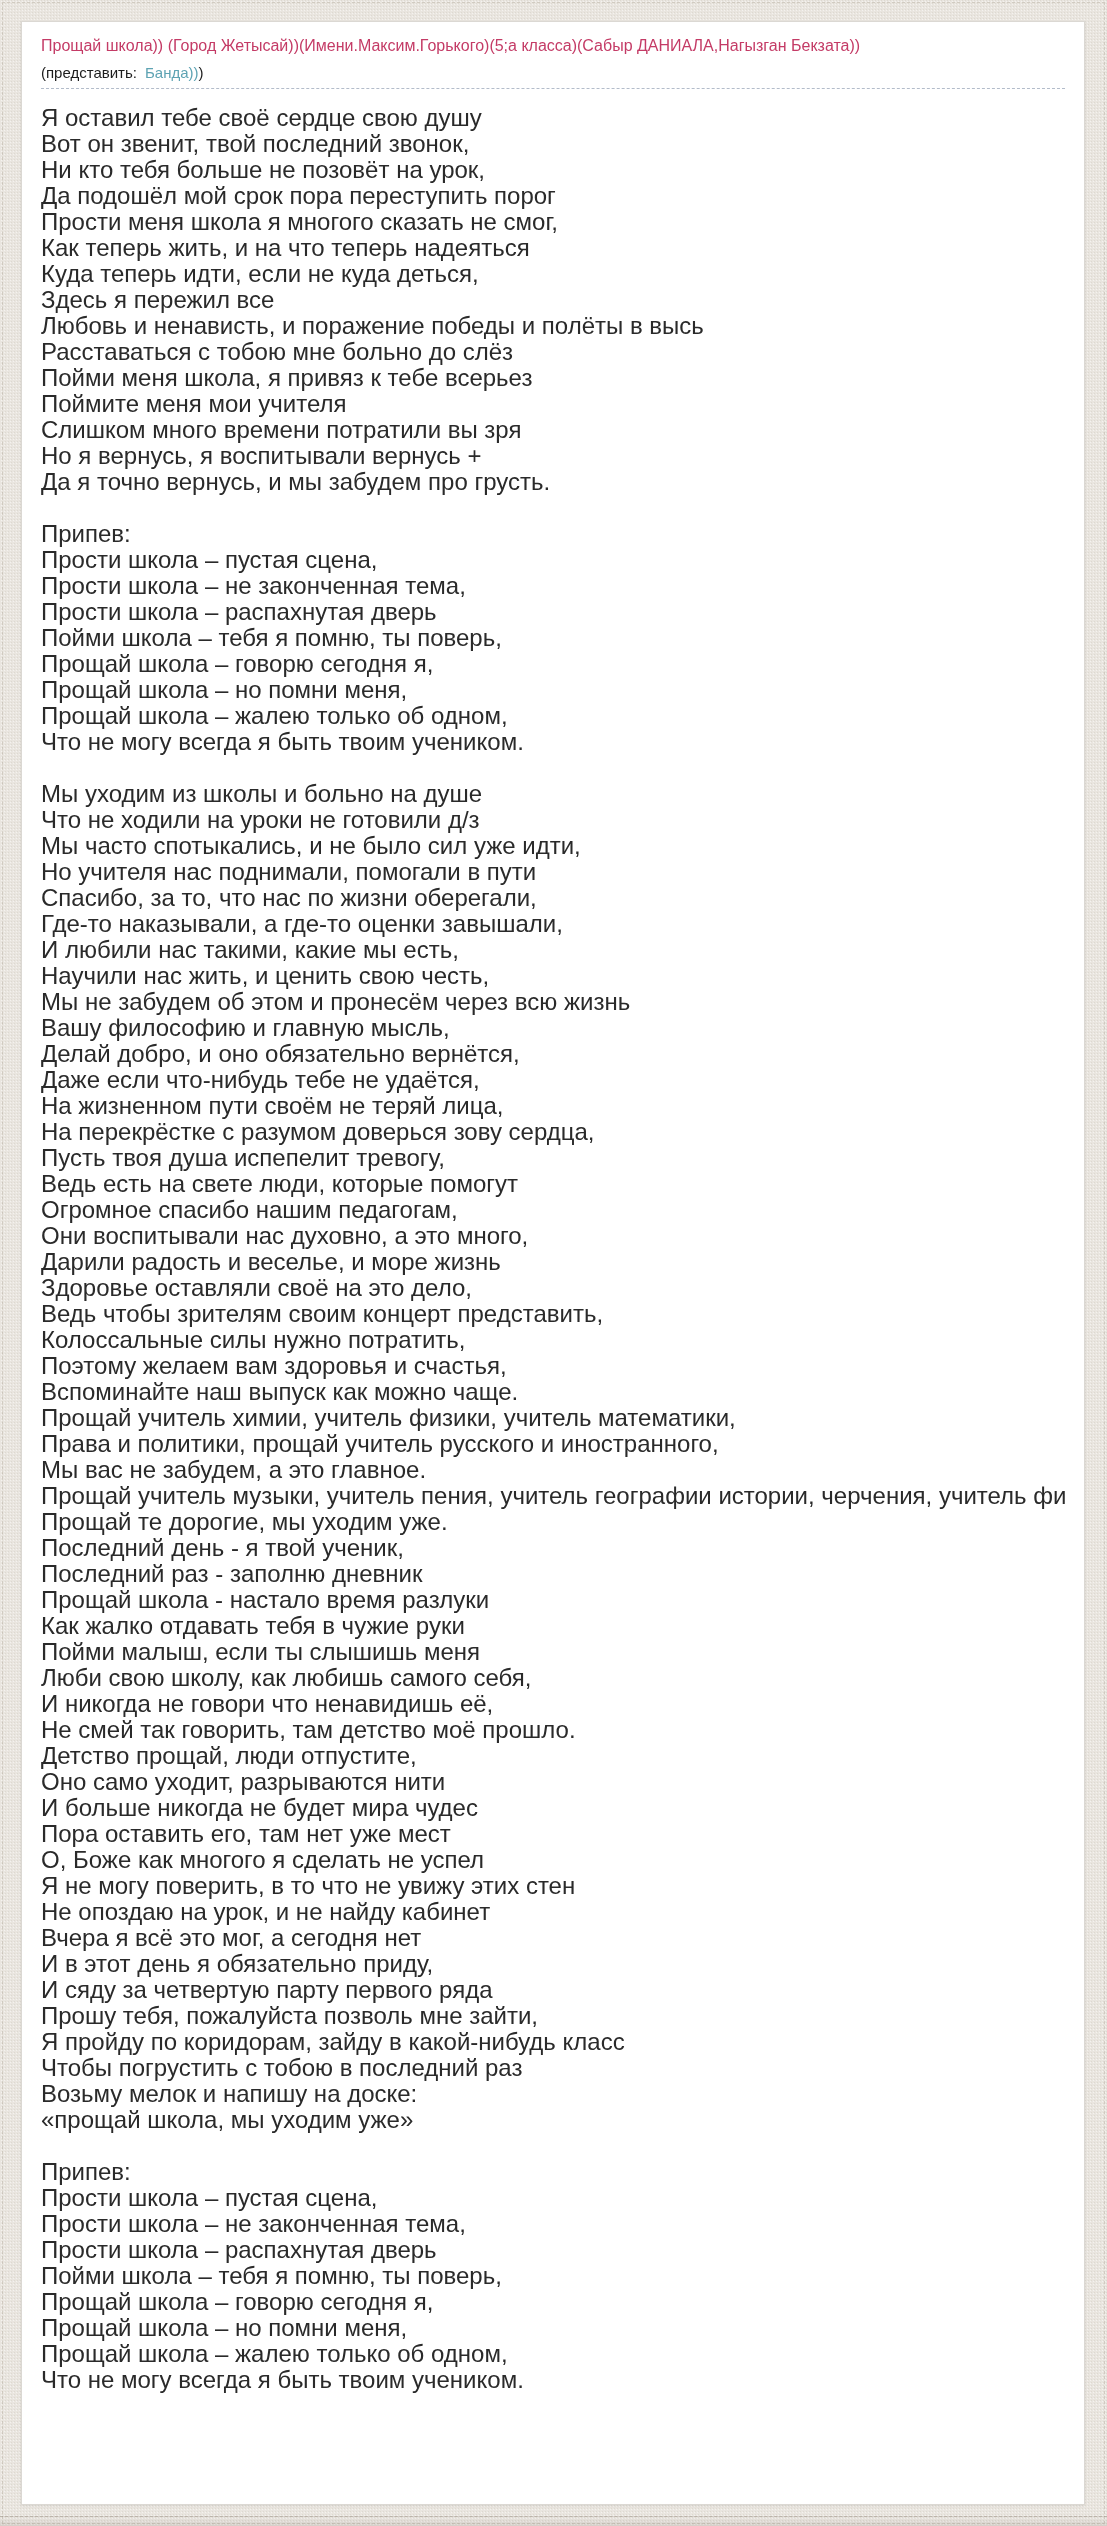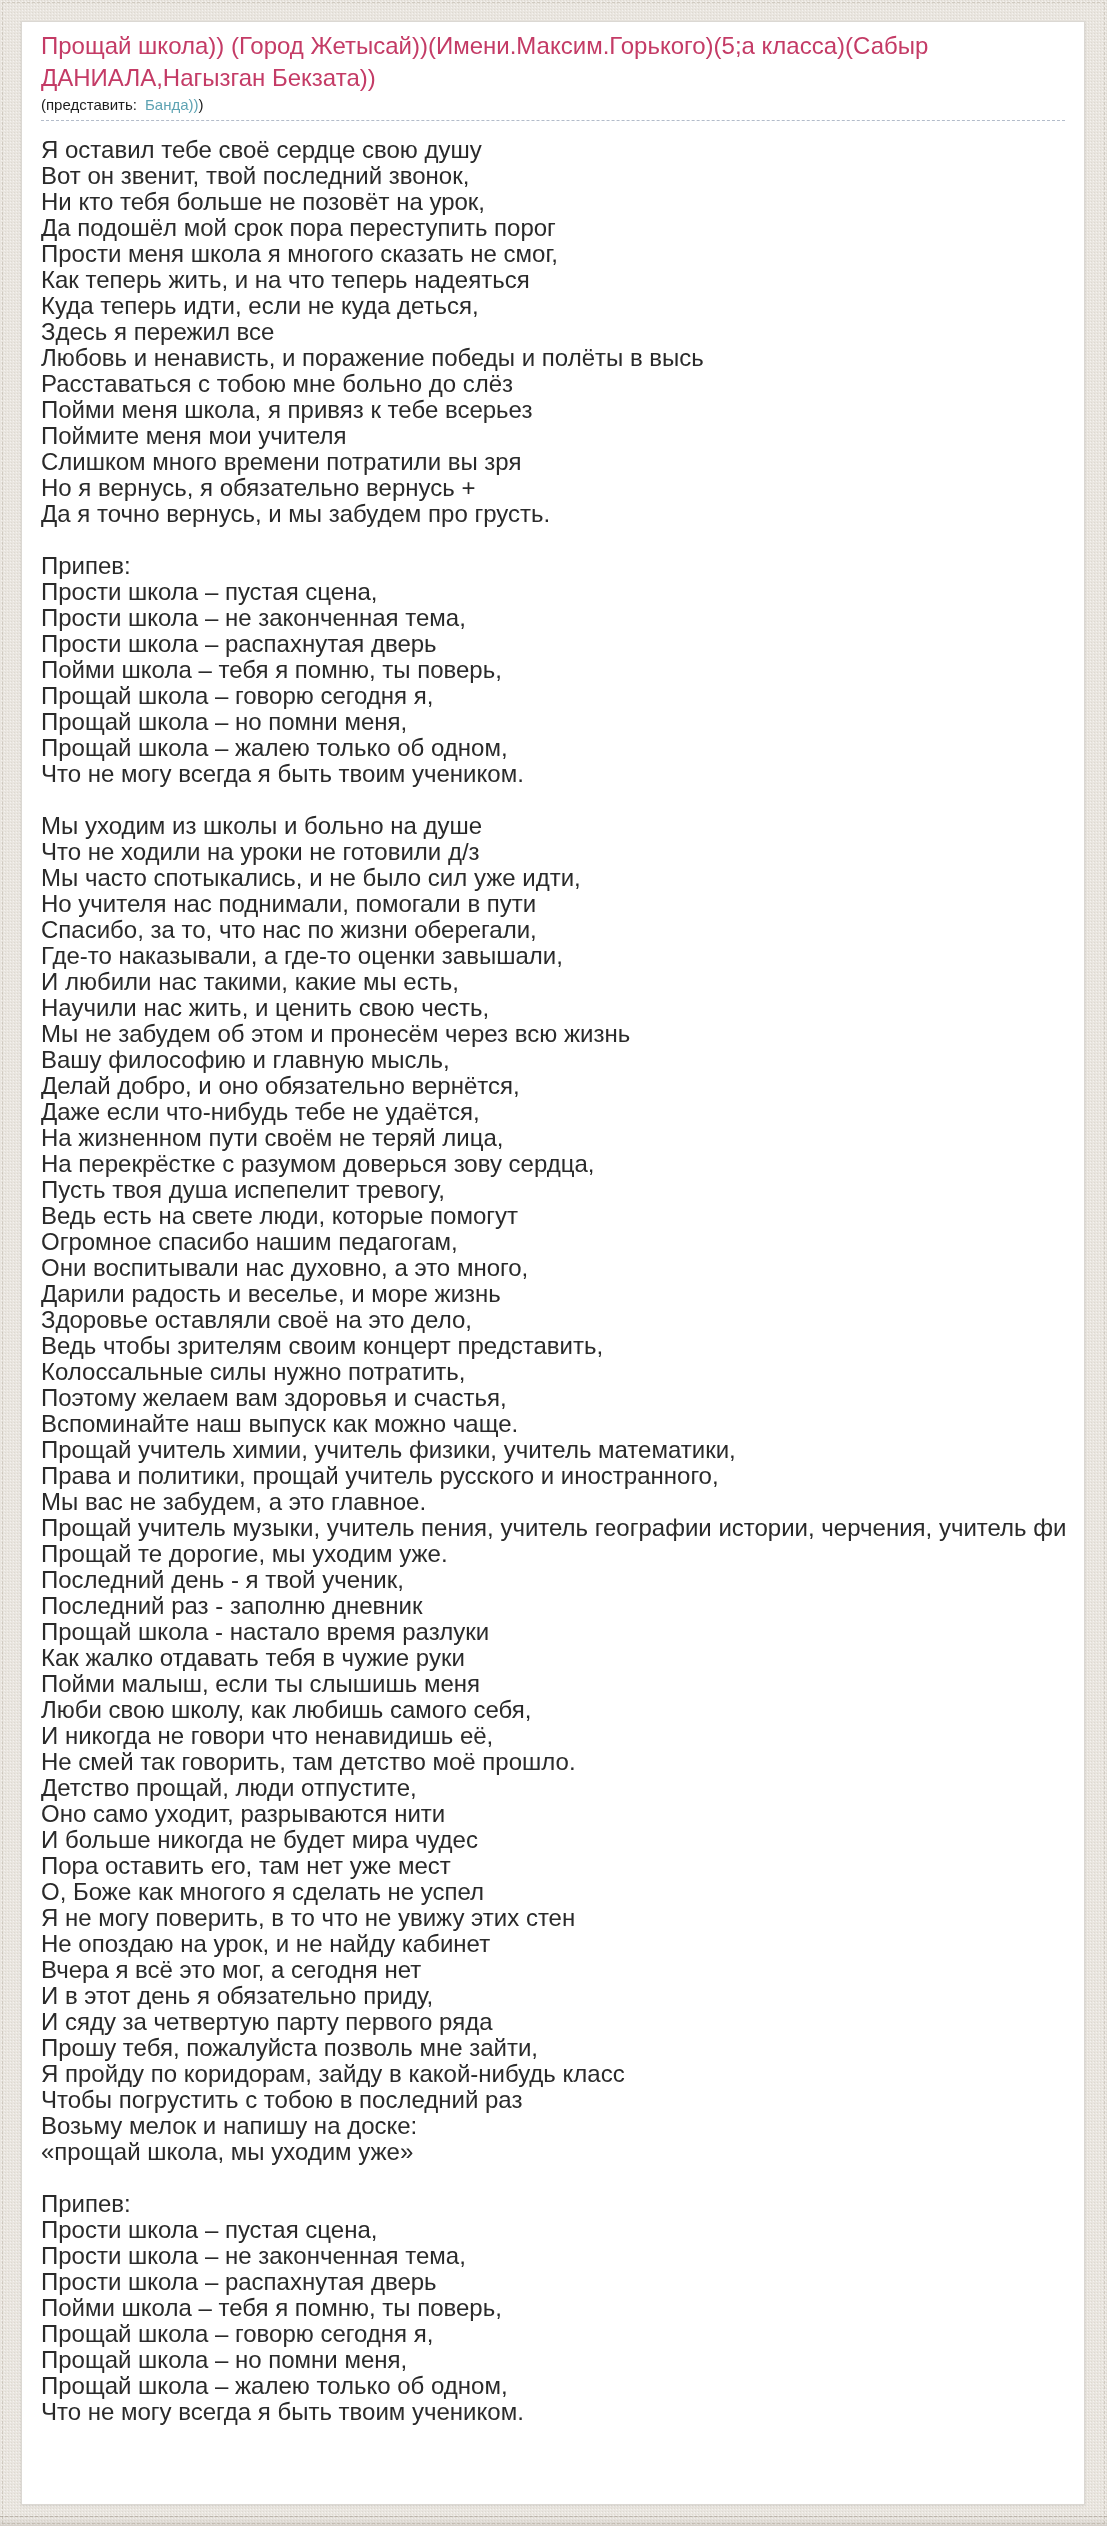--- a/index.html
+++ b/index.html
@@ -41,21 +41,21 @@
     width:1064px;
     height:2484px;
     background:var(--card-bg);
     border:1px solid #dbd8d3;
     box-shadow:0 1px 3px rgba(0,0,0,.07);
     padding:8px 19px 0 19px;
     overflow:hidden;
   }
   .title{
     color:var(--title-color);
-    font-size:24px;
+    font-size:16px;
     line-height:32px;
     font-weight:400;
     max-width:1000px;
   }
   .artist{
     margin-top:2px;
     font-size:15px;
     line-height:18px;
     color:#1d1d1d;
   }
@@ -113,21 +113,21 @@
         <div class="lyrics-line">Да подошёл мой срок пора переступить порог</div>
         <div class="lyrics-line">Прости меня школа я многого сказать не смог,</div>
         <div class="lyrics-line">Как теперь жить, и на что теперь надеяться</div>
         <div class="lyrics-line">Куда теперь идти, если не куда деться,</div>
         <div class="lyrics-line">Здесь я пережил все</div>
         <div class="lyrics-line">Любовь и ненависть, и поражение победы и полёты в высь</div>
         <div class="lyrics-line">Расставаться с тобою мне больно до слёз</div>
         <div class="lyrics-line">Пойми меня школа, я привяз к тебе всерьез</div>
         <div class="lyrics-line">Поймите меня мои учителя</div>
         <div class="lyrics-line">Слишком много времени потратили вы зря</div>
-        <div class="lyrics-line">Но я вернусь, я обязательно вернусь +</div>
+        <div class="lyrics-line">Но я вернусь, я воспитывали вернусь +</div>
         <div class="lyrics-line">Да я точно вернусь, и мы забудем про грусть.</div>
         <div class="lyrics-line"></div>
         <div class="lyrics-line">Припев:</div>
         <div class="lyrics-line">Прости школа – пустая сцена,</div>
         <div class="lyrics-line">Прости школа – не законченная тема,</div>
         <div class="lyrics-line">Прости школа – распахнутая дверь</div>
         <div class="lyrics-line">Пойми школа – тебя я помню, ты поверь,</div>
         <div class="lyrics-line">Прощай школа – говорю сегодня я,</div>
         <div class="lyrics-line">Прощай школа – но помни меня,</div>
         <div class="lyrics-line">Прощай школа – жалею только об одном,</div>

